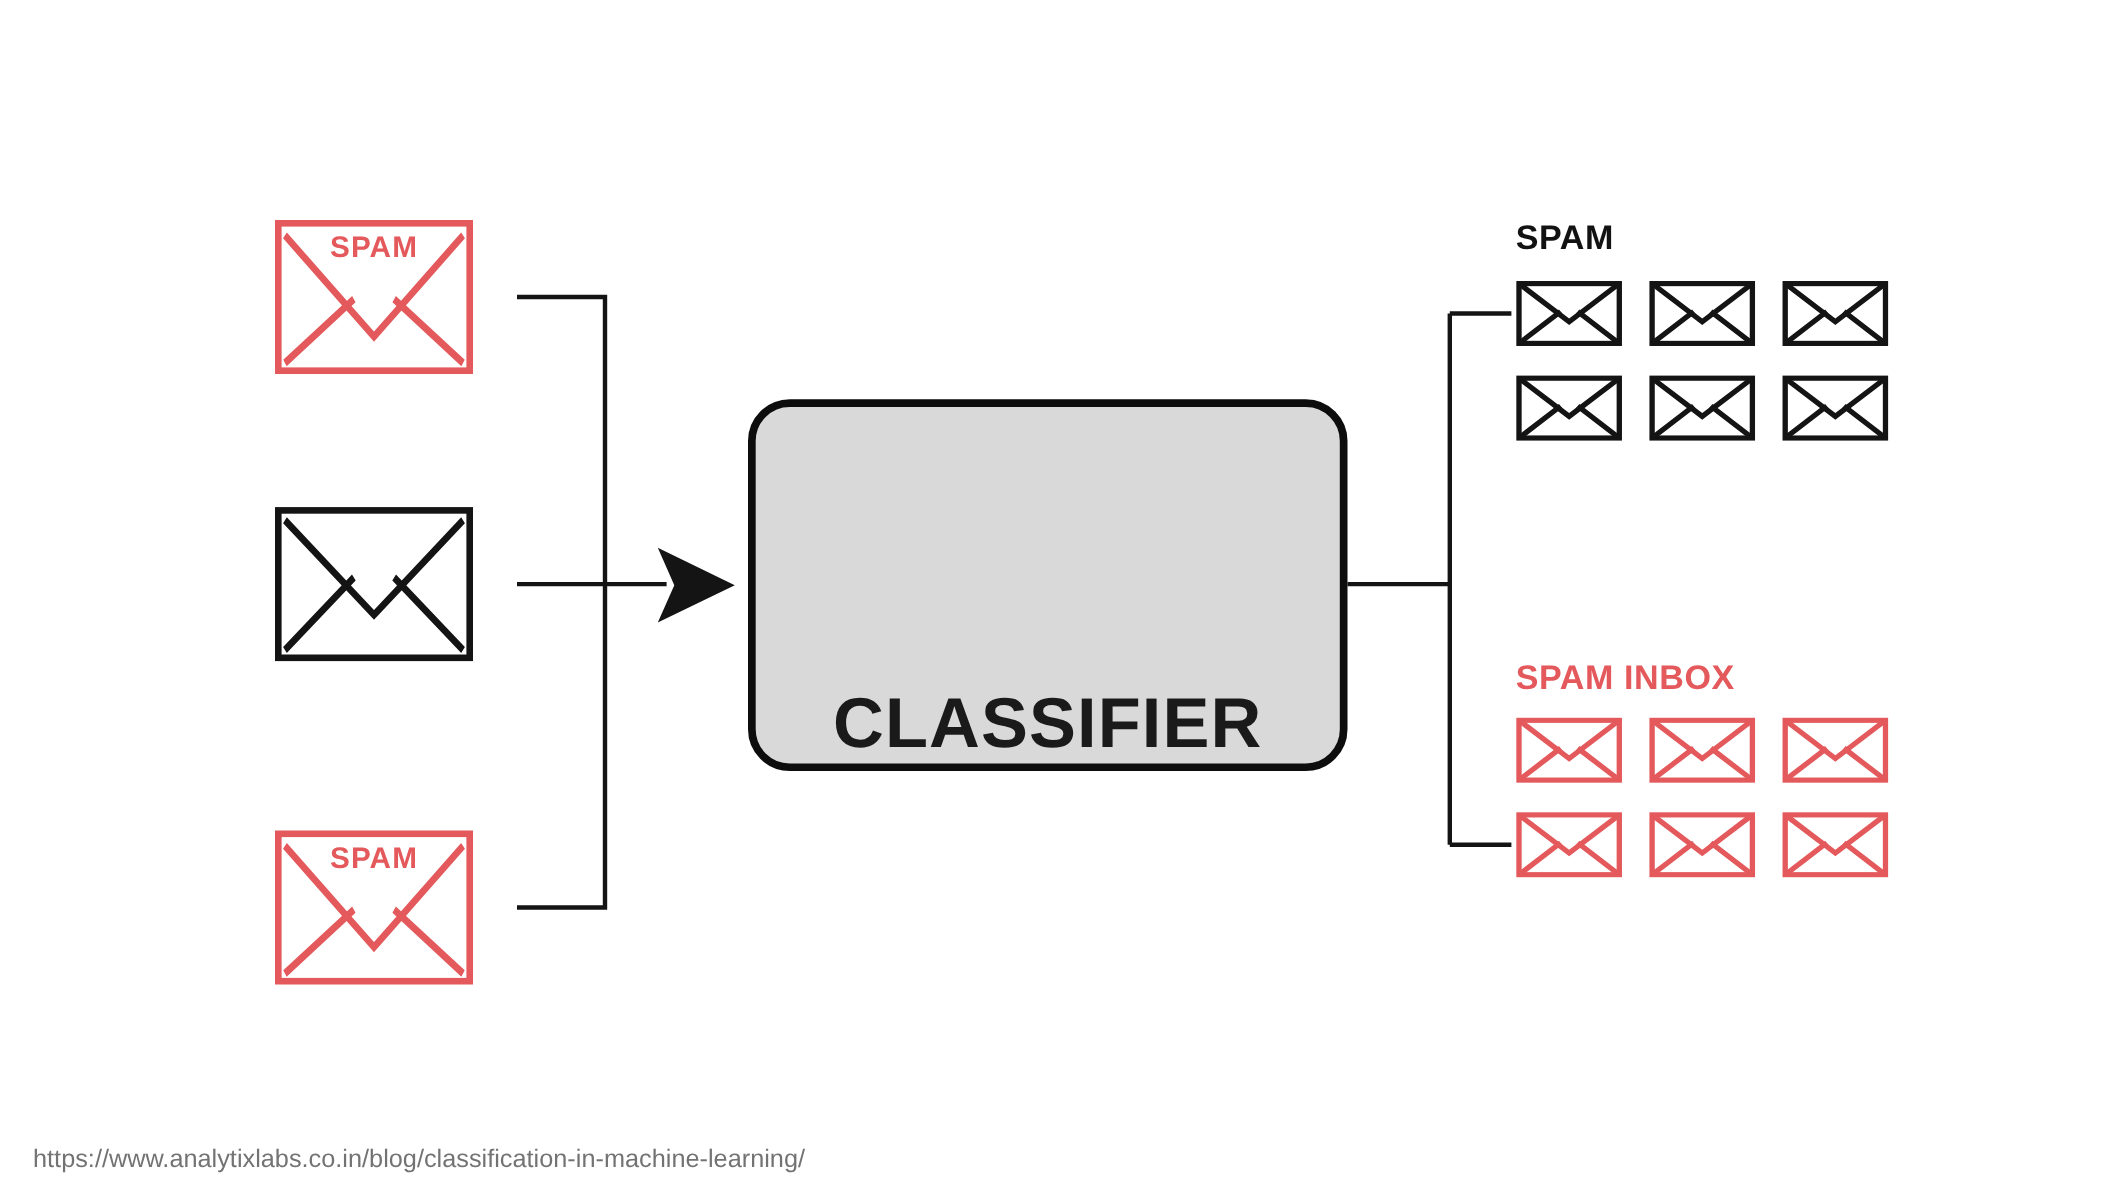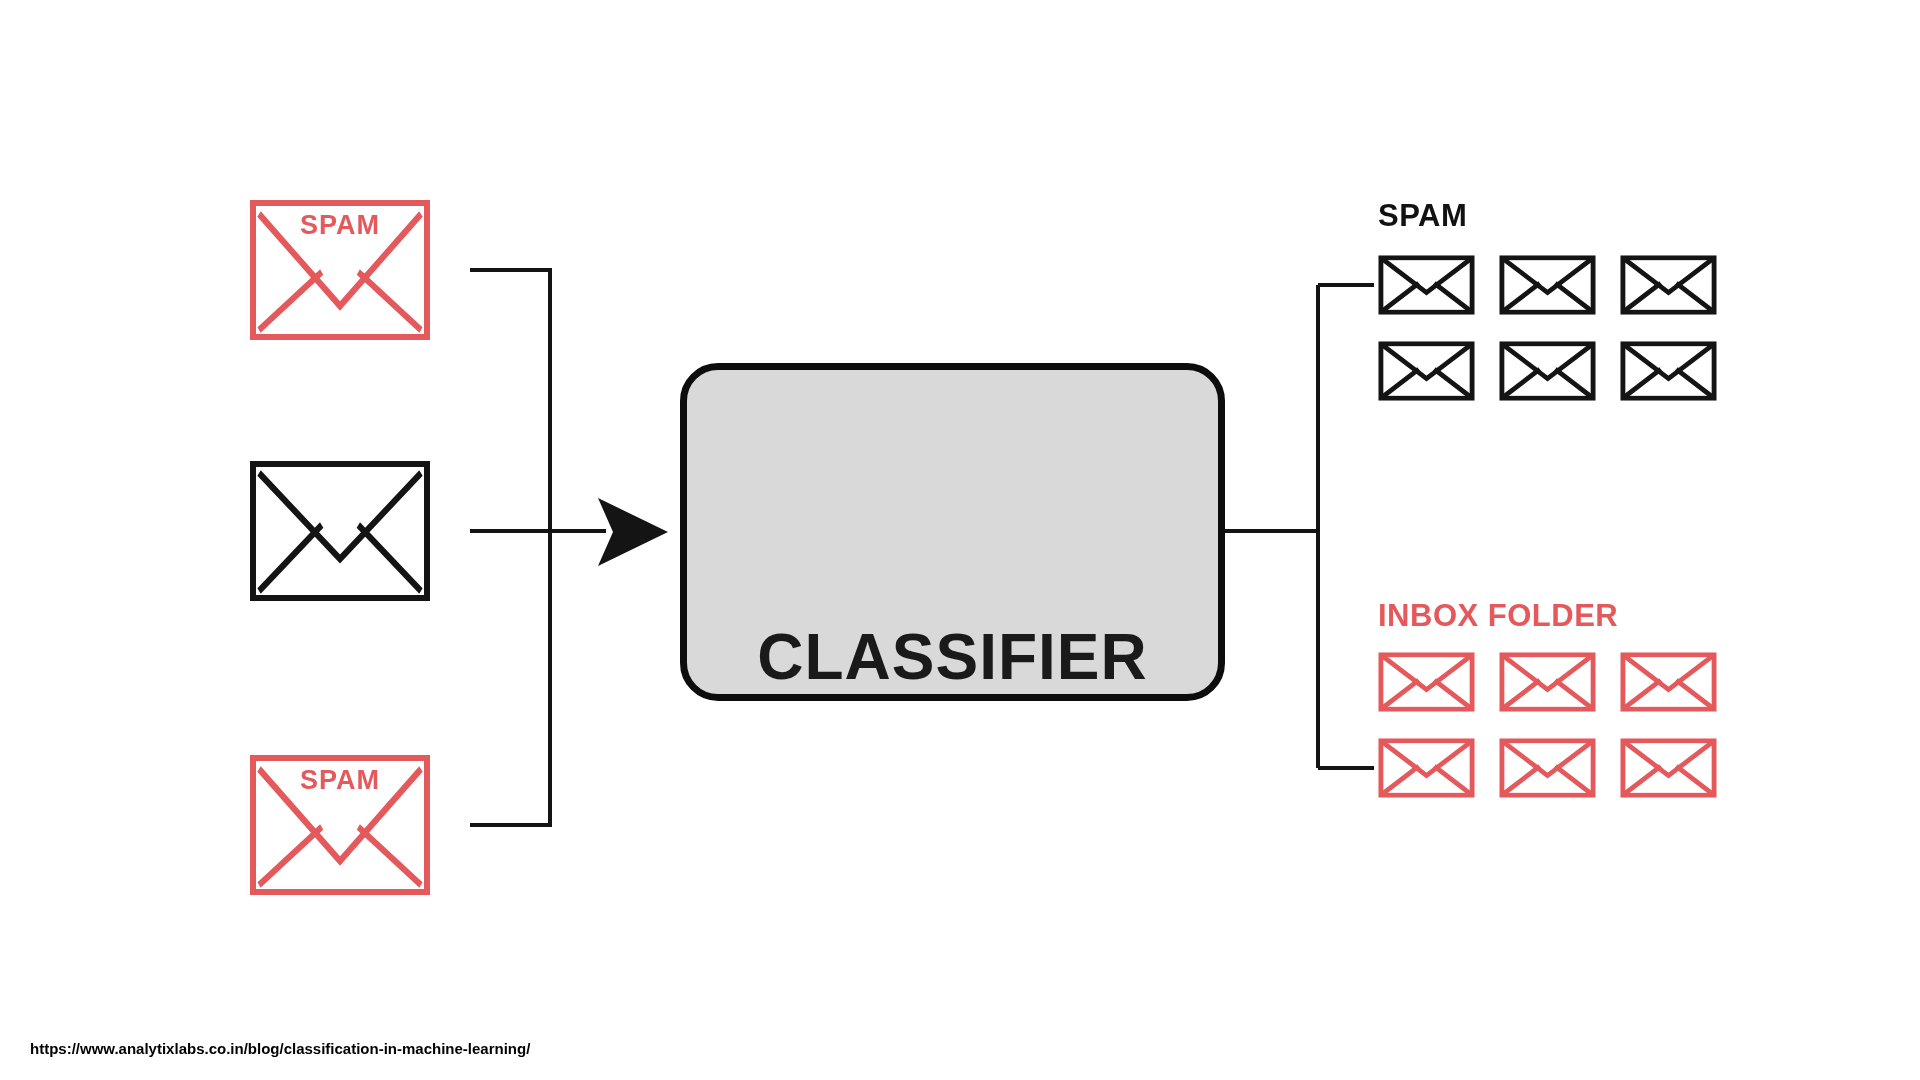--- a/index.html
+++ b/index.html
@@ -65,21 +65,21 @@
     grid-template-columns:repeat(3,97px);
     grid-auto-rows:60px;
     column-gap:24px;row-gap:26px;
   }
   .env-grid svg.env{width:97px;height:60px;display:block;}
   .env-grid.black{color:#141414;}
   .env-grid.red{color:var(--spam-red);}
 
   .source-url{
     position:absolute;left:30px;top:1040px;
-    font-size:15px;color:#000000;font-weight:bold;
+    font-size:23px;color:#737373;
   }
 </style>
 </head>
 <body>
 
 <div class="canvas">
 
   <svg class="connectors" viewBox="0 0 1920 1080">
     <path class="line" d="M470,270 H550 M470,825 H550 M550,268 V827"></path>
     <path class="line" d="M470,531 H606"></path>
@@ -146,21 +146,21 @@
     <path d="M3,61 L42,30 M97,61 L58,30" fill="none" stroke="currentColor" stroke-width="5"></path>
   </svg>
 
   <svg class="env" viewBox="0 0 100 64" preserveAspectRatio="none">
     <rect x="3" y="3" width="94" height="58" fill="none" stroke="currentColor" stroke-width="5"></rect>
     <path d="M3,3 L50,40 L97,3" fill="none" stroke="currentColor" stroke-width="5"></path>
     <path d="M3,61 L42,30 M97,61 L58,30" fill="none" stroke="currentColor" stroke-width="5"></path>
   </svg>
 </div>
 
-  <div class="group-label red" style="left:1378px;top:598px;">INBOX FOLDER</div>
+  <div class="group-label red" style="left:1378px;top:598px;">SPAM INBOX</div>
   <div class="env-grid red" style="left:1378px;top:652px;">
   <svg class="env" viewBox="0 0 100 64" preserveAspectRatio="none">
     <rect x="3" y="3" width="94" height="58" fill="none" stroke="currentColor" stroke-width="5"></rect>
     <path d="M3,3 L50,40 L97,3" fill="none" stroke="currentColor" stroke-width="5"></path>
     <path d="M3,61 L42,30 M97,61 L58,30" fill="none" stroke="currentColor" stroke-width="5"></path>
   </svg>
 
   <svg class="env" viewBox="0 0 100 64" preserveAspectRatio="none">
     <rect x="3" y="3" width="94" height="58" fill="none" stroke="currentColor" stroke-width="5"></rect>
     <path d="M3,3 L50,40 L97,3" fill="none" stroke="currentColor" stroke-width="5"></path>

